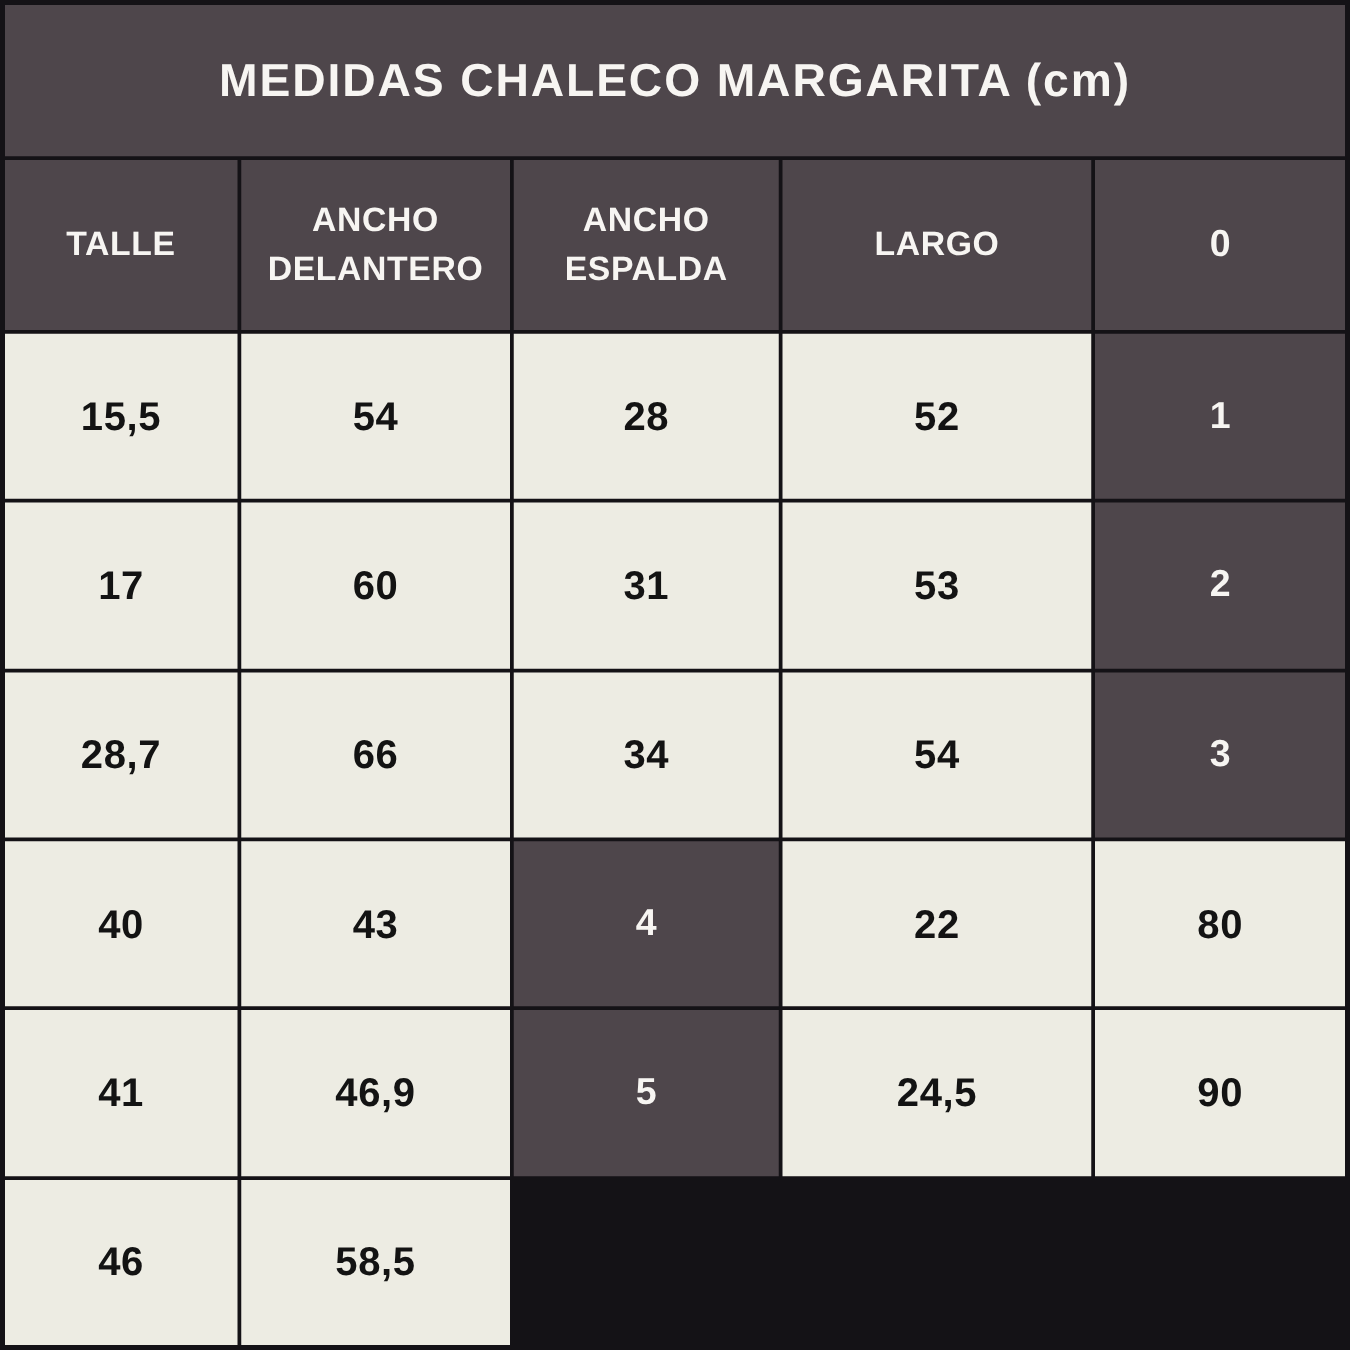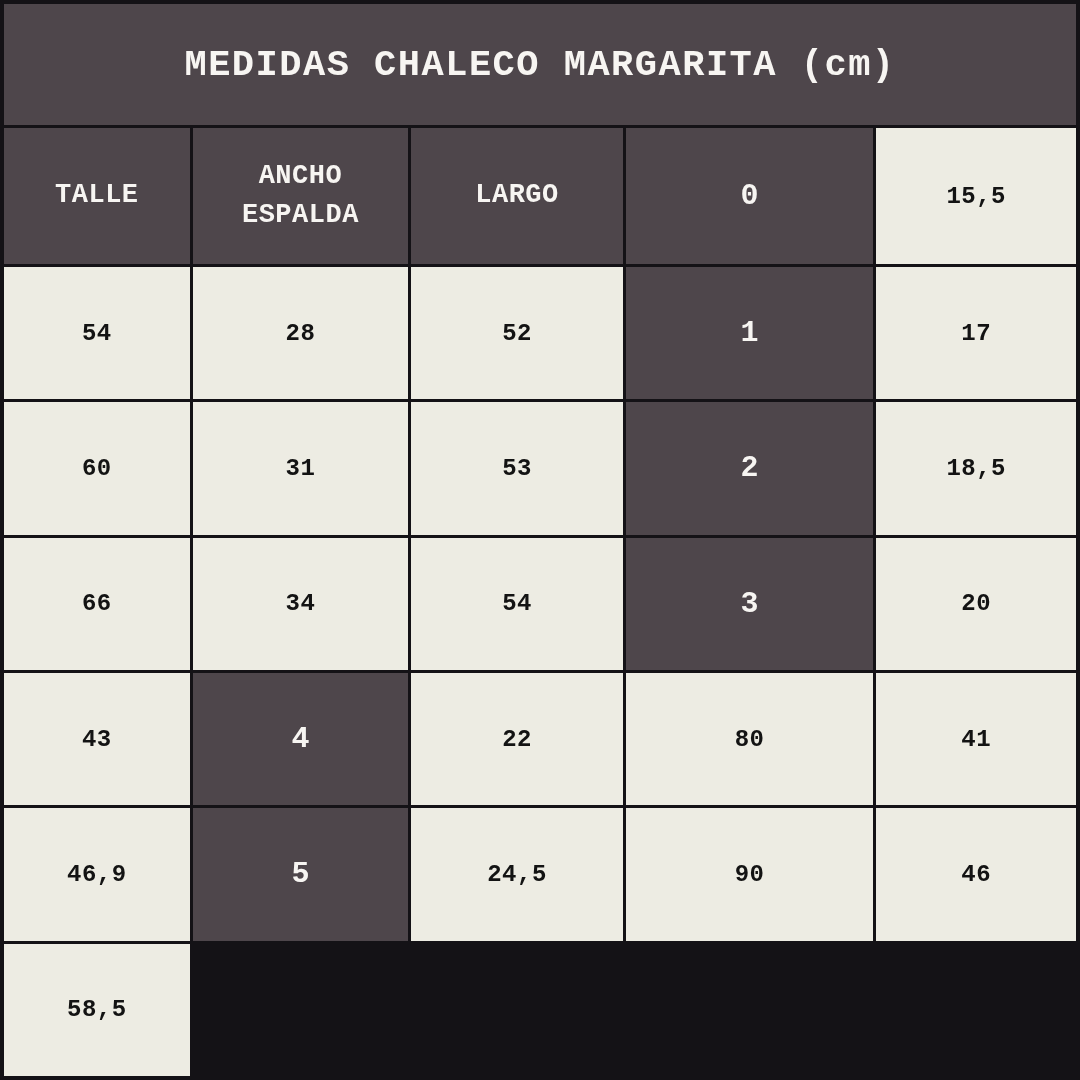--- a/index.html
+++ b/index.html
@@ -10,21 +10,21 @@
   .chart-wrap {
     width: 1080px;
     height: 1080px;
     box-sizing: border-box;
     background: #141216;            
     padding: 4px;
     display: grid;
     grid-template-columns: 186fr 216fr 212fr 248fr 200fr;
     grid-template-rows: 121px 136px repeat(6, 1fr);
     gap: 3px;
-    font-family: Liberation Mono, monospace;
+    font-family: Liberation Sans, sans-serif;
   }
   .cell {
     display: flex;
     align-items: center;
     justify-content: center;
     text-align: center;
   }
   .title-cell {
     grid-column: 1 / -1;
     background: #4e464b;
@@ -44,56 +44,57 @@
   }
   .size-cell {
     background: #4e464b;
     color: #f7f5f2;
     font-size: 30px;
     font-weight: 700;
   }
   .data-cell {
     background: #edece3;
     color: #131313;
-    font-size: 24px;
+    font-size: 32px;
     font-weight: 700;
     letter-spacing: 0.5px;
   }
 </style>
 </head>
 <body>
 
 <div class="chart-wrap">
 
   <div class="cell title-cell">MEDIDAS CHALECO MARGARITA (cm)</div>
 
   <div class="cell header-cell">TALLE</div>
+  <div class="cell header-cell">ANCHO DELANTERO</div>
   <div class="cell header-cell">ANCHO ESPALDA</div>
   <div class="cell header-cell">LARGO</div>
 
   <div class="cell size-cell">0</div>
   <div class="cell data-cell">15,5</div>
   <div class="cell data-cell">54</div>
   <div class="cell data-cell">28</div>
   <div class="cell data-cell">52</div>
 
   <div class="cell size-cell">1</div>
   <div class="cell data-cell">17</div>
   <div class="cell data-cell">60</div>
   <div class="cell data-cell">31</div>
   <div class="cell data-cell">53</div>
 
   <div class="cell size-cell">2</div>
-  <div class="cell data-cell">18,5</div>
+  <div class="cell data-cell">28,7</div>
   <div class="cell data-cell">66</div>
   <div class="cell data-cell">34</div>
   <div class="cell data-cell">54</div>
 
   <div class="cell size-cell">3</div>
-  <div class="cell data-cell">20</div>
+  <div class="cell data-cell">40</div>
   <div class="cell data-cell">43</div>
 
   <div class="cell size-cell">4</div>
   <div class="cell data-cell">22</div>
   <div class="cell data-cell">80</div>
   <div class="cell data-cell">41</div>
   <div class="cell data-cell">46,9</div>
 
   <div class="cell size-cell">5</div>
   <div class="cell data-cell">24,5</div>

